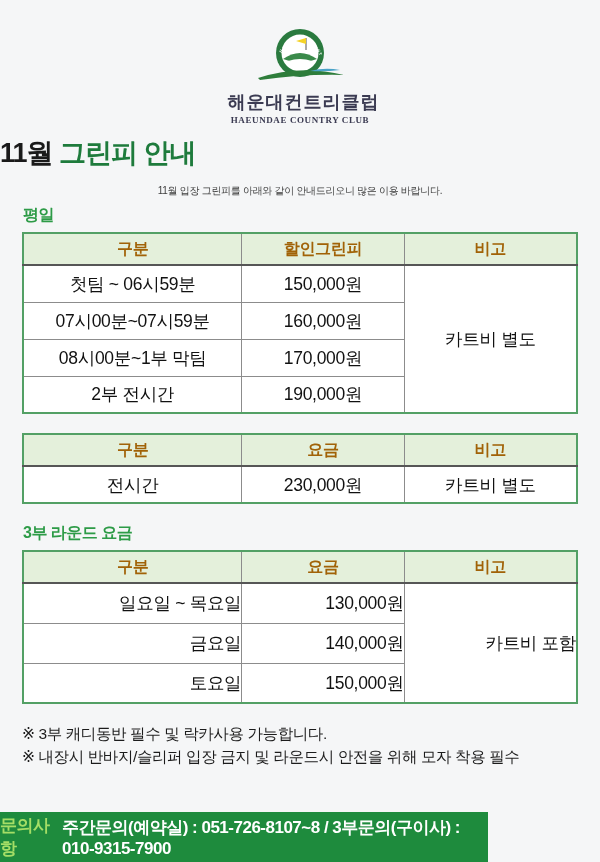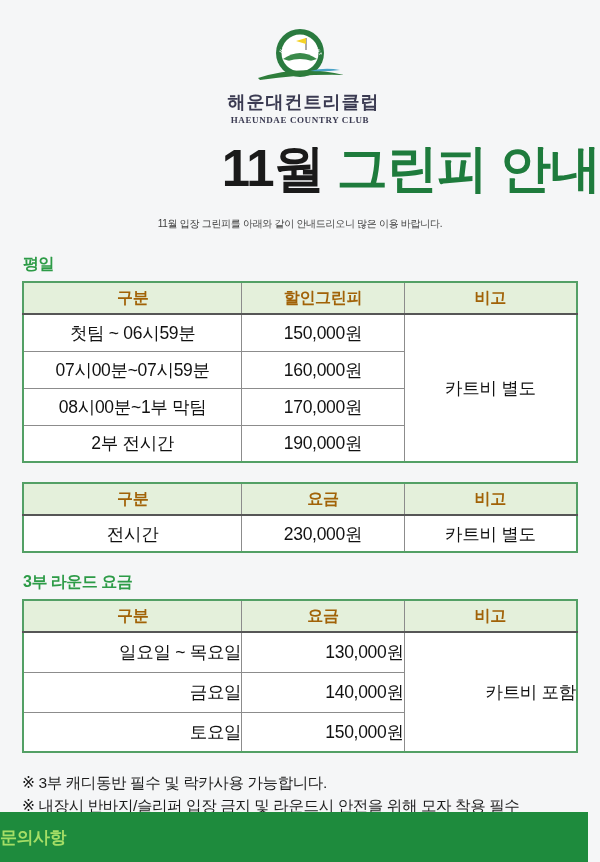--- a/index.html
+++ b/index.html
@@ -16,29 +16,29 @@
   .logo-kr {
     font-size: 18px; font-weight: 800; color: #3b3b52;
     letter-spacing: 1px; margin-top: 2px; padding-left: 7px;
   }
   .logo-en {
     font-family: "Liberation Serif", "DejaVu Serif", serif;
     font-size: 9px; font-weight: 700; color: #3b3b52;
     letter-spacing: 0.6px; margin-top: 1px;
   }
   .title {
-    text-align: right; margin-top: 10px;
-    font-size: 51px; font-weight: 800; letter-spacing: -1px; color: #1a1a1a;
+    text-align: left; margin-top: 10px;
+    font-size: 27px; font-weight: 800; letter-spacing: -1px; color: #1a1a1a;
   }
   .title .green { color: #1e7b3c; }
   .subtitle {
     text-align: center; margin-top: 13px;
     font-size: 10px; color: #3d3d3d; letter-spacing: -0.3px;
   }
-  .content { margin: 23px 22px 0 22px; }
+  .content { margin: 7px 22px 0 22px; }
   .section-label {
     font-size: 16px; font-weight: 800; color: #2d9b47;
     letter-spacing: -0.5px; margin: 0 0 6px 1px;
   }
   .section { margin-bottom: 19px; }
   table {
     width: 100%; border-collapse: collapse;
     border: 2px solid #53a065; background: #ffffff;
     table-layout: fixed;
   }
@@ -50,22 +50,22 @@
     height: 32px; text-align: center; letter-spacing: -0.3px;
   }
   td {
     border: 1px solid #8c8c8c; text-align: center;
     font-size: 17.5px; color: #111; height: 37px; letter-spacing: -0.3px;
   }
   .t3 td { height: 40px; text-align: right; }
   .notes { margin: 10px 22px 0 22px; }
   .note-line { font-size: 15.5px; color: #1c1c1c; line-height: 1.48; letter-spacing: -0.4px; }
   .footer-bar {
-    position: absolute; left: 0; bottom: 0; width: 588px; height: 50px;
-    background: #1e8b3d; display: flex; align-items: center; 
+    position: absolute; left: 0; bottom: 0; width: 488px; height: 50px;
+    background: #1e8b3d; display: flex; align-items: center; justify-content: center;
     gap: 7px;
   }
   .footer-label { color: #a5de66; font-size: 17px; font-weight: 800; letter-spacing: -0.5px; }
   .footer-text { color: #ffffff; font-size: 17px; font-weight: 700; letter-spacing: -0.5px; }
 </style>
 </head>
 <body>
 
 <div class="logo">
   <svg width="120" height="62" viewBox="0 0 120 62">
@@ -189,13 +189,14 @@
   </div>
 </div>
 
 <div class="notes">
   <div class="note-line">※ 3부 캐디동반 필수 및 락카사용 가능합니다.</div>
   <div class="note-line">※ 내장시 반바지/슬리퍼 입장 금지 및 라운드시 안전을 위해 모자 착용 필수</div>
 </div>
 
 <div class="footer-bar">
   <span class="footer-label">문의사항</span>
+  <span class="footer-text">주간문의(예약실) : 051-726-8107~8 / 3부문의(구이사) : 010-9315-7900</span>
 </div>
 
 </body></html>

